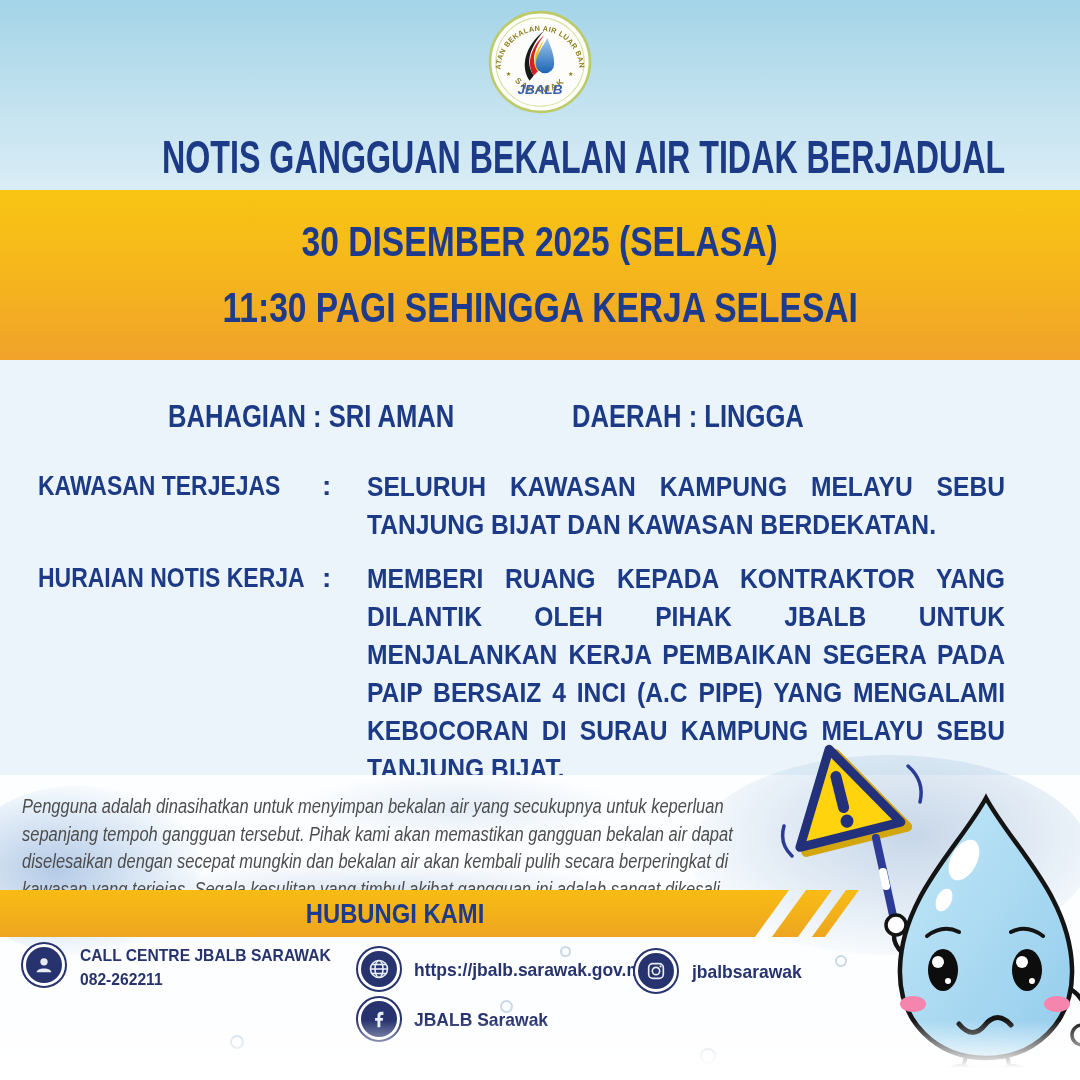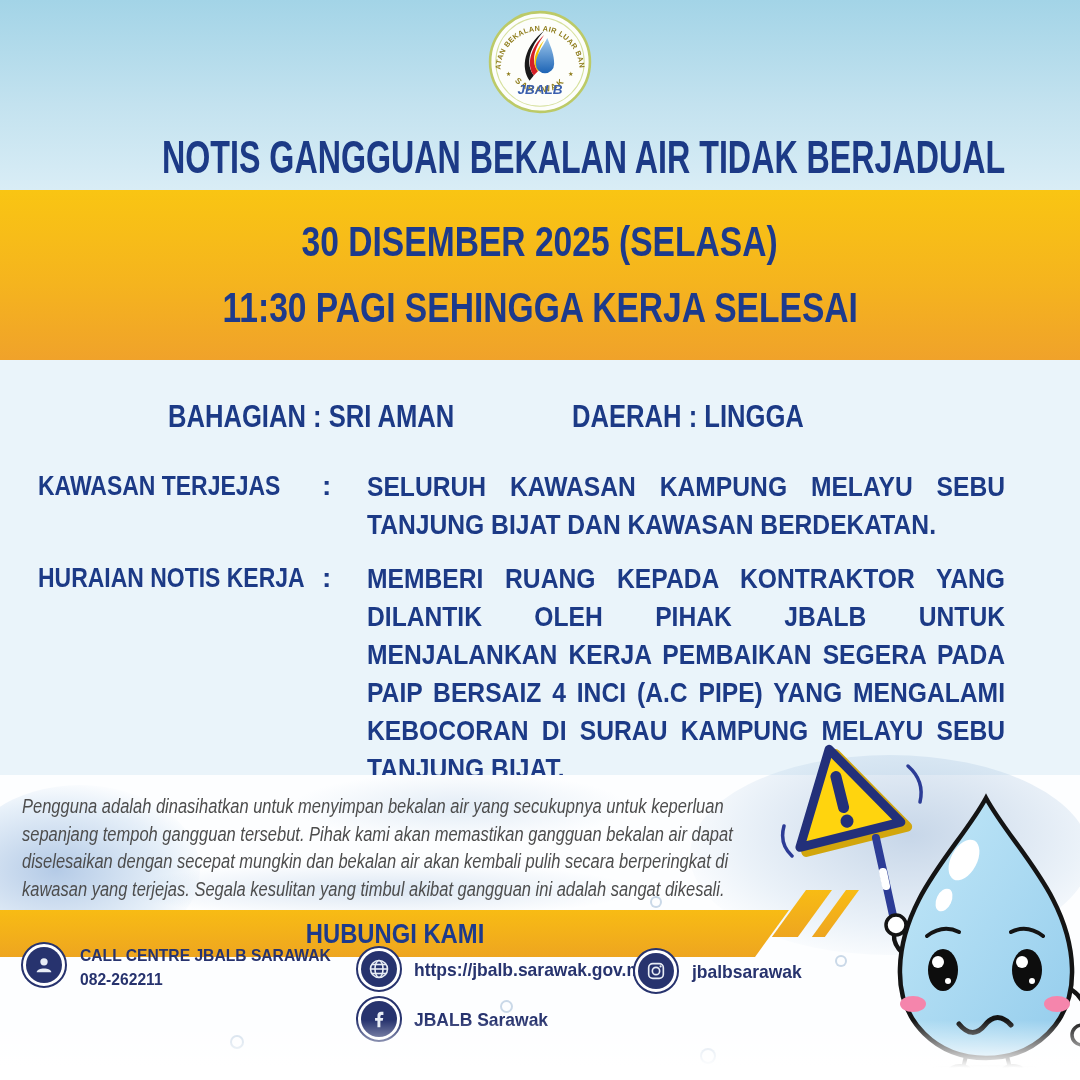--- a/index.html
+++ b/index.html
@@ -52,21 +52,21 @@
   .ws-e{left:0px;top:1020px;width:1080px;height:60px;
     background:linear-gradient(180deg,rgba(255,255,255,0),#ffffff 80%);border-radius:0;}
   .bubble{border:2px solid rgba(140,170,205,.45);border-radius:50%;background:rgba(255,255,255,.25);}
 
   .disclaimer{left:22px;top:793px;width:884px;font-size:19.5px;font-style:italic;
     color:var(--gray);line-height:27.5px;transform:scaleX(.846);transform-origin:0 0;}
 
   .contact-band{left:0;top:890px;width:789px;height:47px;
     background:linear-gradient(180deg,#f8bc14,#eea520);
     clip-path:polygon(0 0,100% 0,calc(100% - 34px) 100%,0 100%);
-    display:flex;align-items:center;justify-content:center;margin-top:20px;}
+    display:flex;align-items:center;justify-content:center;}
   .contact-heading{font-size:28px;font-weight:bold;color:#1d3a8c;
     transform:scaleX(.85);white-space:nowrap;}
   .stripe{top:890px;height:47px;background:linear-gradient(180deg,#f8bc14,#eea520);
     transform:skewX(-36deg);transform-origin:0 0;}
   .stripe1{left:806px;width:26px;}
   .stripe2{left:846px;width:13px;}
 
   
   .cicon{width:46px;height:46px;border:2px solid #27336e;border-radius:50%;
     background:#fff;display:flex;align-items:center;justify-content:center;box-sizing:border-box;}

